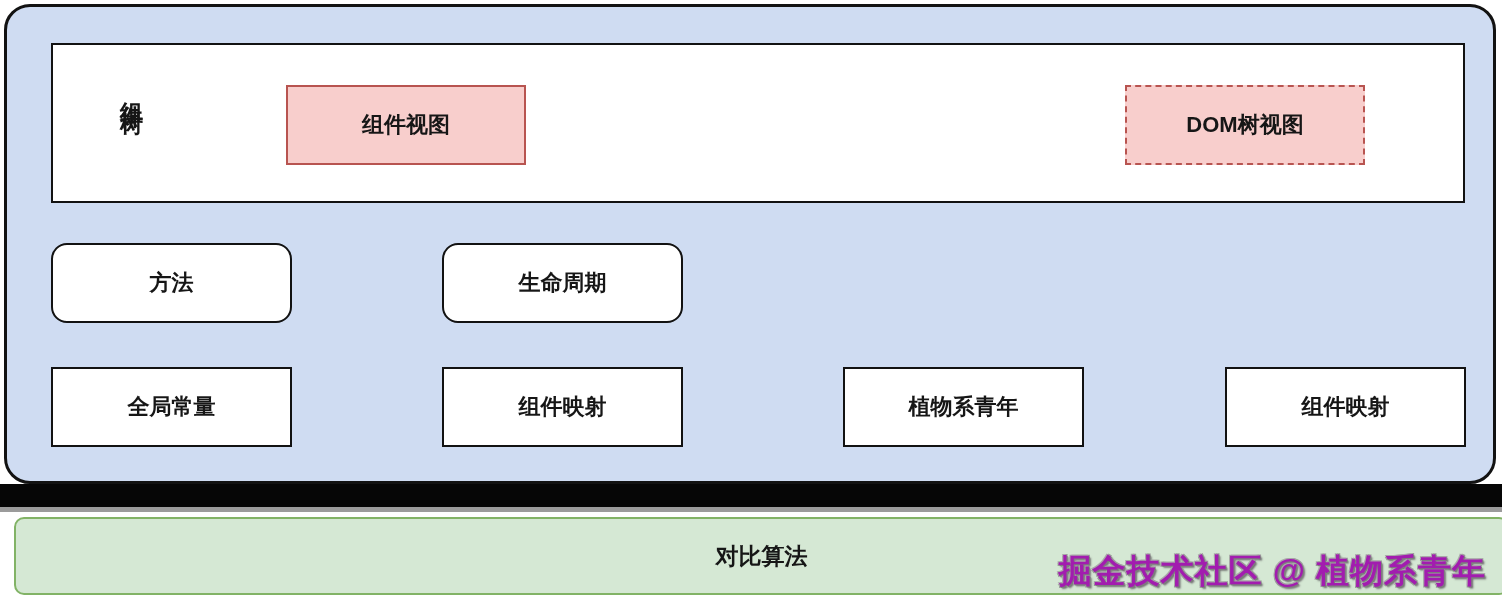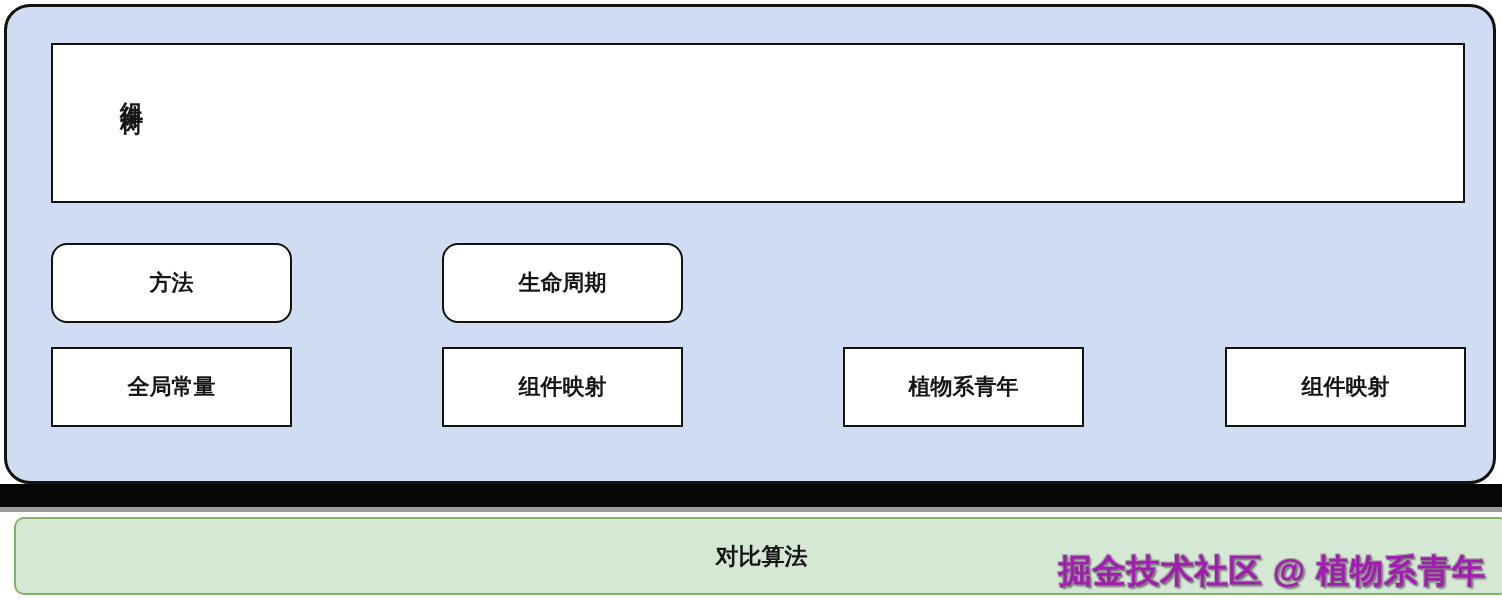--- a/index.html
+++ b/index.html
@@ -57,21 +57,21 @@
   
   .white-box {
     position: absolute;
     width: 241px; height: 80px;
     background: #ffffff;
     border: 2.5px solid #121212;
     display: flex; align-items: center; justify-content: center;
     font-size: 22px; font-weight: 600; color: #161616;
   }
   .row1 { top: 236px; border-radius: 16px; }
-  .row2 { top: 340px; }
+  .row2 { top: 360px; }
   .col1 { left: 44px; }
   .col2 { left: 435px; }
   .col3 { left: 836px; }
   .col4 { left: 1218px; }
 
   
   .black-bar {
     position: absolute;
     left: 0; top: 484px;
     width: 1502px; height: 28px;
@@ -111,22 +111,24 @@
 </head>
 <body>
 
 <div class="stage">
 
   <div class="blue-panel">
 
     <div class="tree-panel">
       <div class="tree-label">组件树</div>
 
+      <div class="pink-box pink-1">组件视图</div>
 
 
+      <div class="pink-box pink-3 dashed">DOM树视图</div>
     </div>
 
     <div class="white-box row1 col1">方法</div>
     <div class="white-box row1 col2">生命周期</div>
 
     <div class="white-box row2 col1">全局常量</div>
     <div class="white-box row2 col2">组件映射</div>
     <div class="white-box row2 col3">植物系青年</div>
     <div class="white-box row2 col4">组件映射</div>
 

